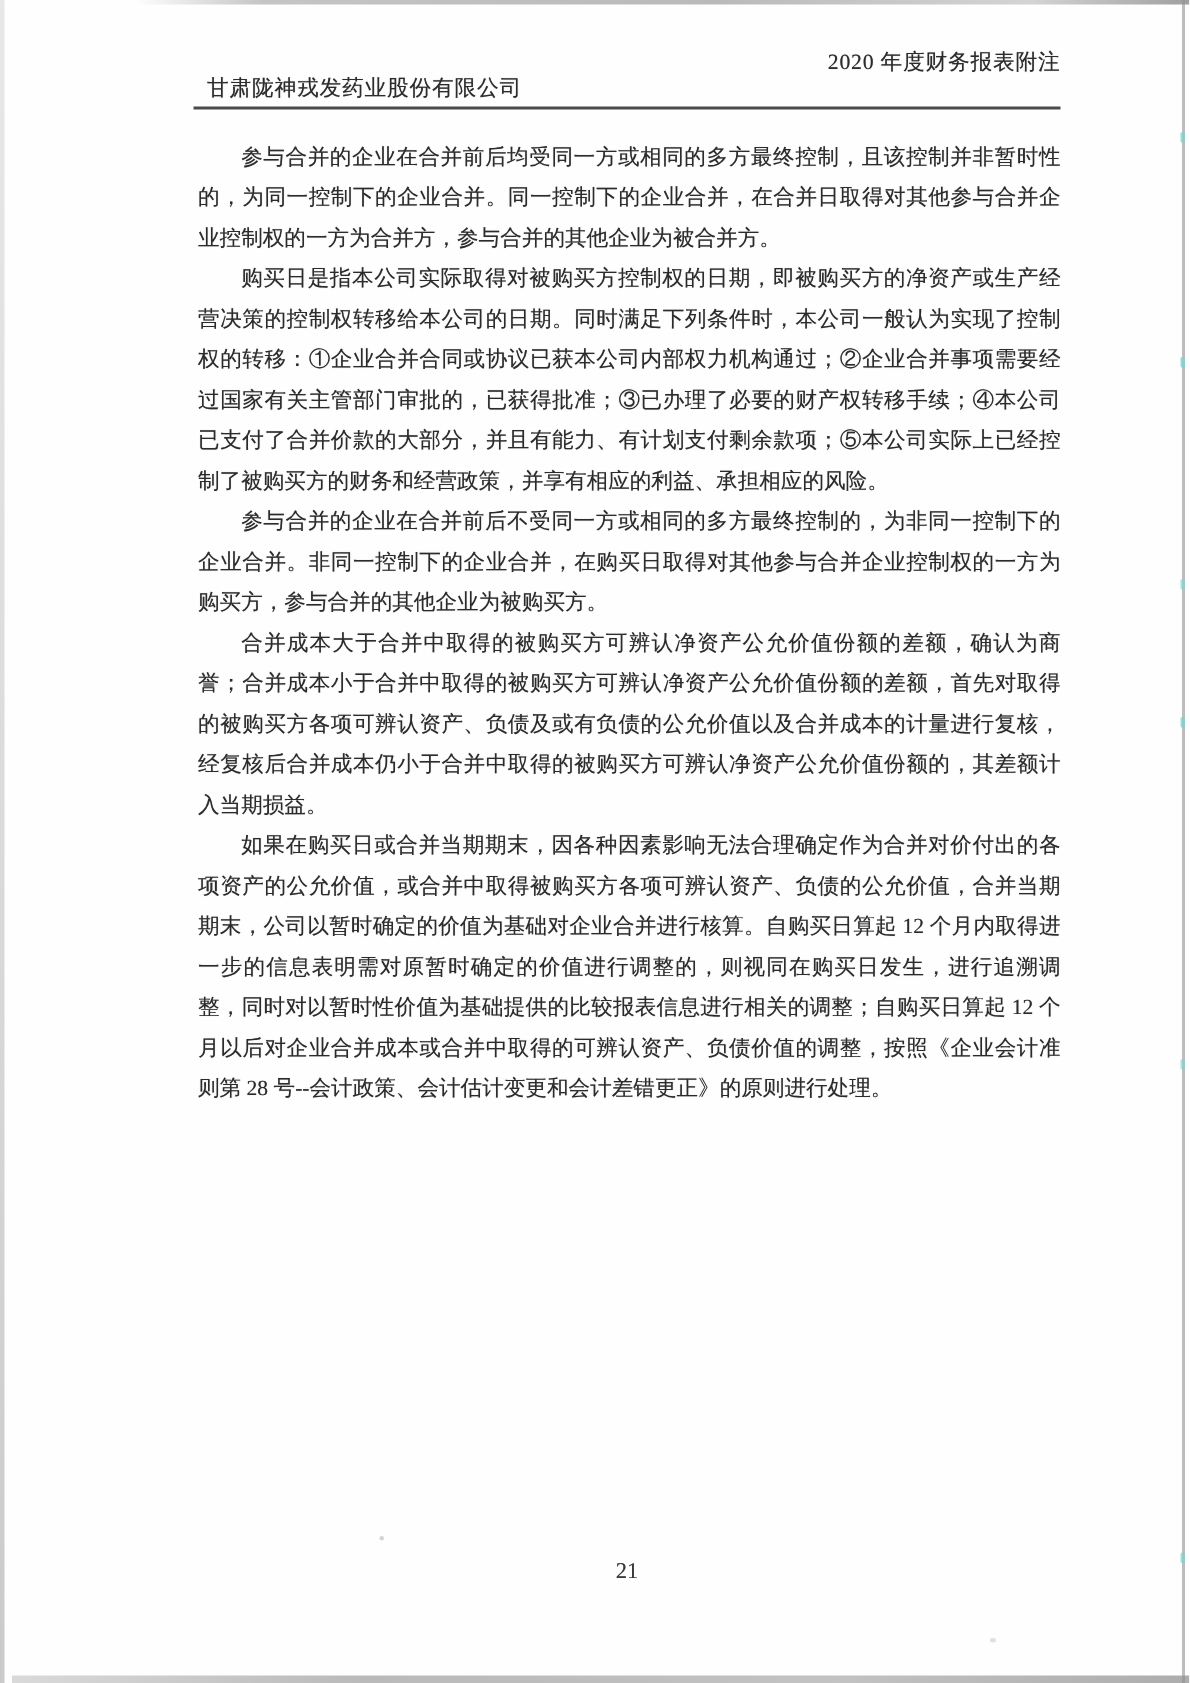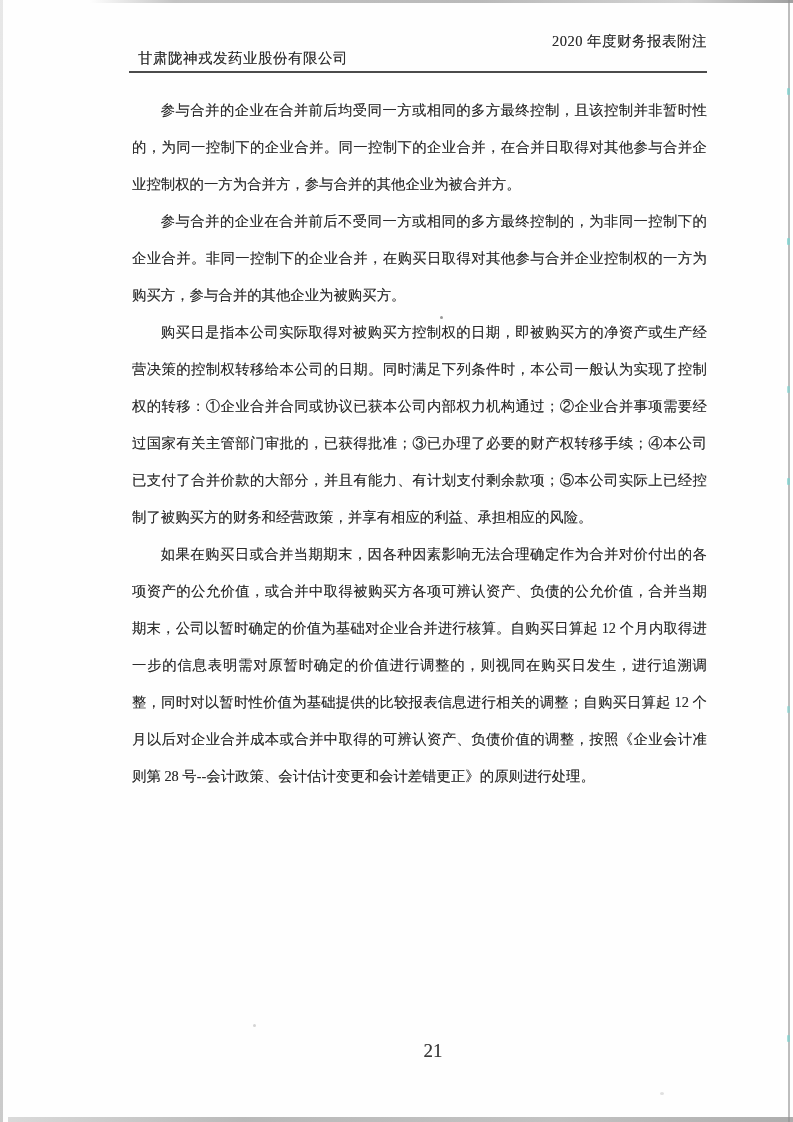--- a/index.html
+++ b/index.html
@@ -76,38 +76,38 @@
   #header .company { padding-left: 9px; padding-bottom: 3px; }
   #header .doc-title { padding-bottom: 20px; }
 
   
   #content {
     position: absolute;
     left: 132px; top: 92px;
     width: 575px;
     color: #2b2b2b;
     font-size: 14.4px;
-    line-height: 37px;
+    line-height: 27px;
     text-align: justify;
     text-justify: inter-character;
     text-shadow: 0 0 0.5px rgba(45,45,45,0.5);
   }
   #content p {
     margin: 0;
     padding: 0;
     text-indent: 2em;
   }
 
   
   #page-number {
     position: absolute;
-    left: 144px; top: 1040px;
+    left: 129px; top: 1040px;
     width: 578px;
     text-align: center;
-    font-size: 19px;
+    font-size: 15px;
     color: #3a3a3a;
     text-shadow: 0 0 0.4px rgba(50,50,50,0.5);
     font-family: Liberation Serif, serif;
   }
 </style>
 </head>
 <body>
 
 <div id="page">
 
@@ -125,20 +125,21 @@
   <div class="speck" style="left:253px;top:1024px;width:3px;height:3px;background:rgba(150,150,150,0.4);"></div>
   <div class="speck" style="left:660px;top:1092px;width:4px;height:3px;background:rgba(170,170,170,0.35);"></div>
 
   <div id="header">
     <span class="company">甘肃陇神戎发药业股份有限公司</span>
     <span class="doc-title">2020 年度财务报表附注</span>
   </div>
 
   <div id="content">
     <p>参与合并的企业在合并前后均受同一方或相同的多方最终控制，且该控制并非暂时性的，为同一控制下的企业合并。同一控制下的企业合并，在合并日取得对其他参与合并企业控制权的一方为合并方，参与合并的其他企业为被合并方。</p>
+    <p>购买日是指本公司实际取得对被购买方控制权的日期，即被购买方的净资产或生产经营决策的控制权转移给本公司的日期。同时满足下列条件时，本公司一般认为实现了控制权的转移：①企业合并合同或协议已获本公司内部权力机构通过；②企业合并事项需要经过国家有关主管部门审批的，已获得批准；③已办理了必要的财产权转移手续；④本公司已支付了合并价款的大部分，并且有能力、有计划支付剩余款项；⑤本公司实际上已经控制了被购买方的财务和经营政策，并享有相应的利益、承担相应的风险。</p>
     <p>参与合并的企业在合并前后不受同一方或相同的多方最终控制的，为非同一控制下的企业合并。非同一控制下的企业合并，在购买日取得对其他参与合并企业控制权的一方为购买方，参与合并的其他企业为被购买方。</p>
-    <p>购买日是指本公司实际取得对被购买方控制权的日期，即被购买方的净资产或生产经营决策的控制权转移给本公司的日期。同时满足下列条件时，本公司一般认为实现了控制权的转移：①企业合并合同或协议已获本公司内部权力机构通过；②企业合并事项需要经过国家有关主管部门审批的，已获得批准；③已办理了必要的财产权转移手续；④本公司已支付了合并价款的大部分，并且有能力、有计划支付剩余款项；⑤本公司实际上已经控制了被购买方的财务和经营政策，并享有相应的利益、承担相应的风险。</p>
+    <p>合并成本大于合并中取得的被购买方可辨认净资产公允价值份额的差额，确认为商誉；合并成本小于合并中取得的被购买方可辨认净资产公允价值份额的差额，首先对取得的被购买方各项可辨认资产、负债及或有负债的公允价值以及合并成本的计量进行复核，经复核后合并成本仍小于合并中取得的被购买方可辨认净资产公允价值份额的，其差额计入当期损益。</p>
     <p>如果在购买日或合并当期期末，因各种因素影响无法合理确定作为合并对价付出的各项资产的公允价值，或合并中取得被购买方各项可辨认资产、负债的公允价值，合并当期期末，公司以暂时确定的价值为基础对企业合并进行核算。自购买日算起 12 个月内取得进一步的信息表明需对原暂时确定的价值进行调整的，则视同在购买日发生，进行追溯调整，同时对以暂时性价值为基础提供的比较报表信息进行相关的调整；自购买日算起 12 个月以后对企业合并成本或合并中取得的可辨认资产、负债价值的调整，按照《企业会计准则第 28 号--会计政策、会计估计变更和会计差错更正》的原则进行处理。</p>
   </div>
 
   <div id="page-number">21</div>
 
 </div>
 
 </body></html>

